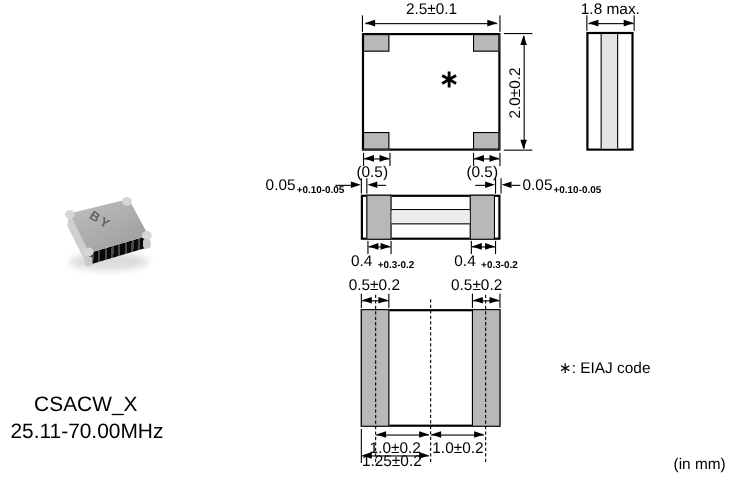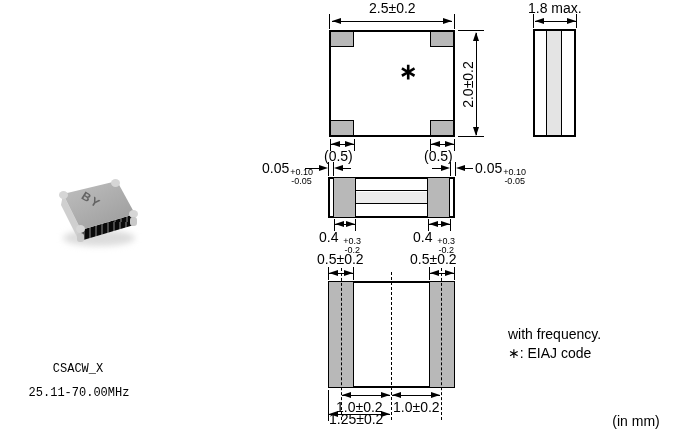--- a/index.html
+++ b/index.html
@@ -11,23 +11,23 @@
   .hl{height:1.4px;}
   .vl{width:1.4px;}
   .tick{position:absolute;background:#000;width:1.3px;}
   .dash{position:absolute;width:0;border-left:1.4px dashed #000;}
   .ah{position:absolute;width:0;height:0;border:solid transparent;}
   .ah-r{border-width:3.5px 0 3.5px 9px;border-left-color:#000;}
   .ah-l{border-width:3.5px 9px 3.5px 0;border-right-color:#000;}
   .ah-u{border-width:0 3.5px 9px 3.5px;border-bottom-color:#000;}
   .ah-d{border-width:9px 3.5px 0 3.5px;border-top-color:#000;}
   .dim{position:absolute;font-size:14px;line-height:15px;white-space:nowrap;}
-  .tol{display:inline-flex;flex-direction:column;font-size:9px;line-height:9px;
-       vertical-align:-2px;margin-left:1px;text-align:center;}
-  .serif{position:absolute;font-family:Liberation Mono, monospace;font-size:12px;
+  .tol{display:inline-flex;flex-direction:row;font-size:9px;line-height:9px;
+       vertical-align:-2px;margin-left:1px;text-align:left;font-weight:bold;}
+  .serif{position:absolute;font-family:Liberation Sans, sans-serif;font-size:19px;
          line-height:20px;text-align:center;white-space:nowrap;}
   .note{position:absolute;font-size:14px;line-height:18.5px;}
   .note span{display:block;}
   .face{position:absolute;left:0;top:0;width:100px;height:75px;}
   .bump{position:absolute;border-radius:50%;}
 </style>
 </head>
 <body>
 
 <div id="canvas">
@@ -55,21 +55,21 @@
     <div class="pad" style="left:430px;top:31px;width:24px;height:16px;"></div>
     <div class="pad" style="left:330px;top:120px;width:24px;height:16px;"></div>
     <div class="pad" style="left:430px;top:120px;width:24px;height:16px;"></div>
     <div class="dim" style="left:399px;top:64px;font-size:22px;font-weight:bold;">∗</div>
 
     <div class="tick" style="left:329px;top:14px;height:15px;"></div>
     <div class="tick" style="left:454px;top:14px;height:15px;"></div>
     <div class="ln hl" style="left:332px;top:21px;width:120px;"></div>
     <div class="ah ah-l" style="left:332px;top:18px;"></div>
     <div class="ah ah-r" style="left:443px;top:18px;"></div>
-    <div class="dim" style="left:369px;top:1px;">2.5±0.2</div>
+    <div class="dim" style="left:369px;top:1px;">2.5±0.1</div>
 
     <div class="ln hl" style="left:458px;top:30px;width:26px;"></div>
     <div class="ln hl" style="left:458px;top:136px;width:26px;"></div>
     <div class="ln vl" style="left:476px;top:33px;height:102px;"></div>
     <div class="ah ah-u" style="left:473px;top:32px;"></div>
     <div class="ah ah-d" style="left:473px;top:127px;"></div>
     <div class="dim" style="left:440px;top:77px;width:56px;text-align:center;transform:rotate(-90deg);">2.0±0.2</div>
 
     <div class="tick" style="left:330px;top:139px;height:12px;"></div>
     <div class="tick" style="left:354px;top:139px;height:12px;"></div>
@@ -191,18 +191,17 @@
     <div class="dim" style="left:393px;top:400px;">1.0±0.2</div>
 
     <div class="ln vl" style="left:328px;top:390px;height:31px;"></div>
     <div class="ln hl" style="left:329px;top:414px;width:61px;"></div>
     <div class="ah ah-l" style="left:329px;top:411px;"></div>
     <div class="ah ah-r" style="left:381px;top:411px;"></div>
     <div class="dim" style="left:329px;top:412px;">1.25±0.2</div>
   </div>
 
   <div class="note" style="left:508px;top:325px;">
-    <span>with frequency.</span>
     <span>∗: EIAJ code</span>
   </div>
   <div class="dim" style="left:598px;top:414px;width:76px;text-align:center;">(in mm)</div>
 
 </div>
 
 </body></html>

